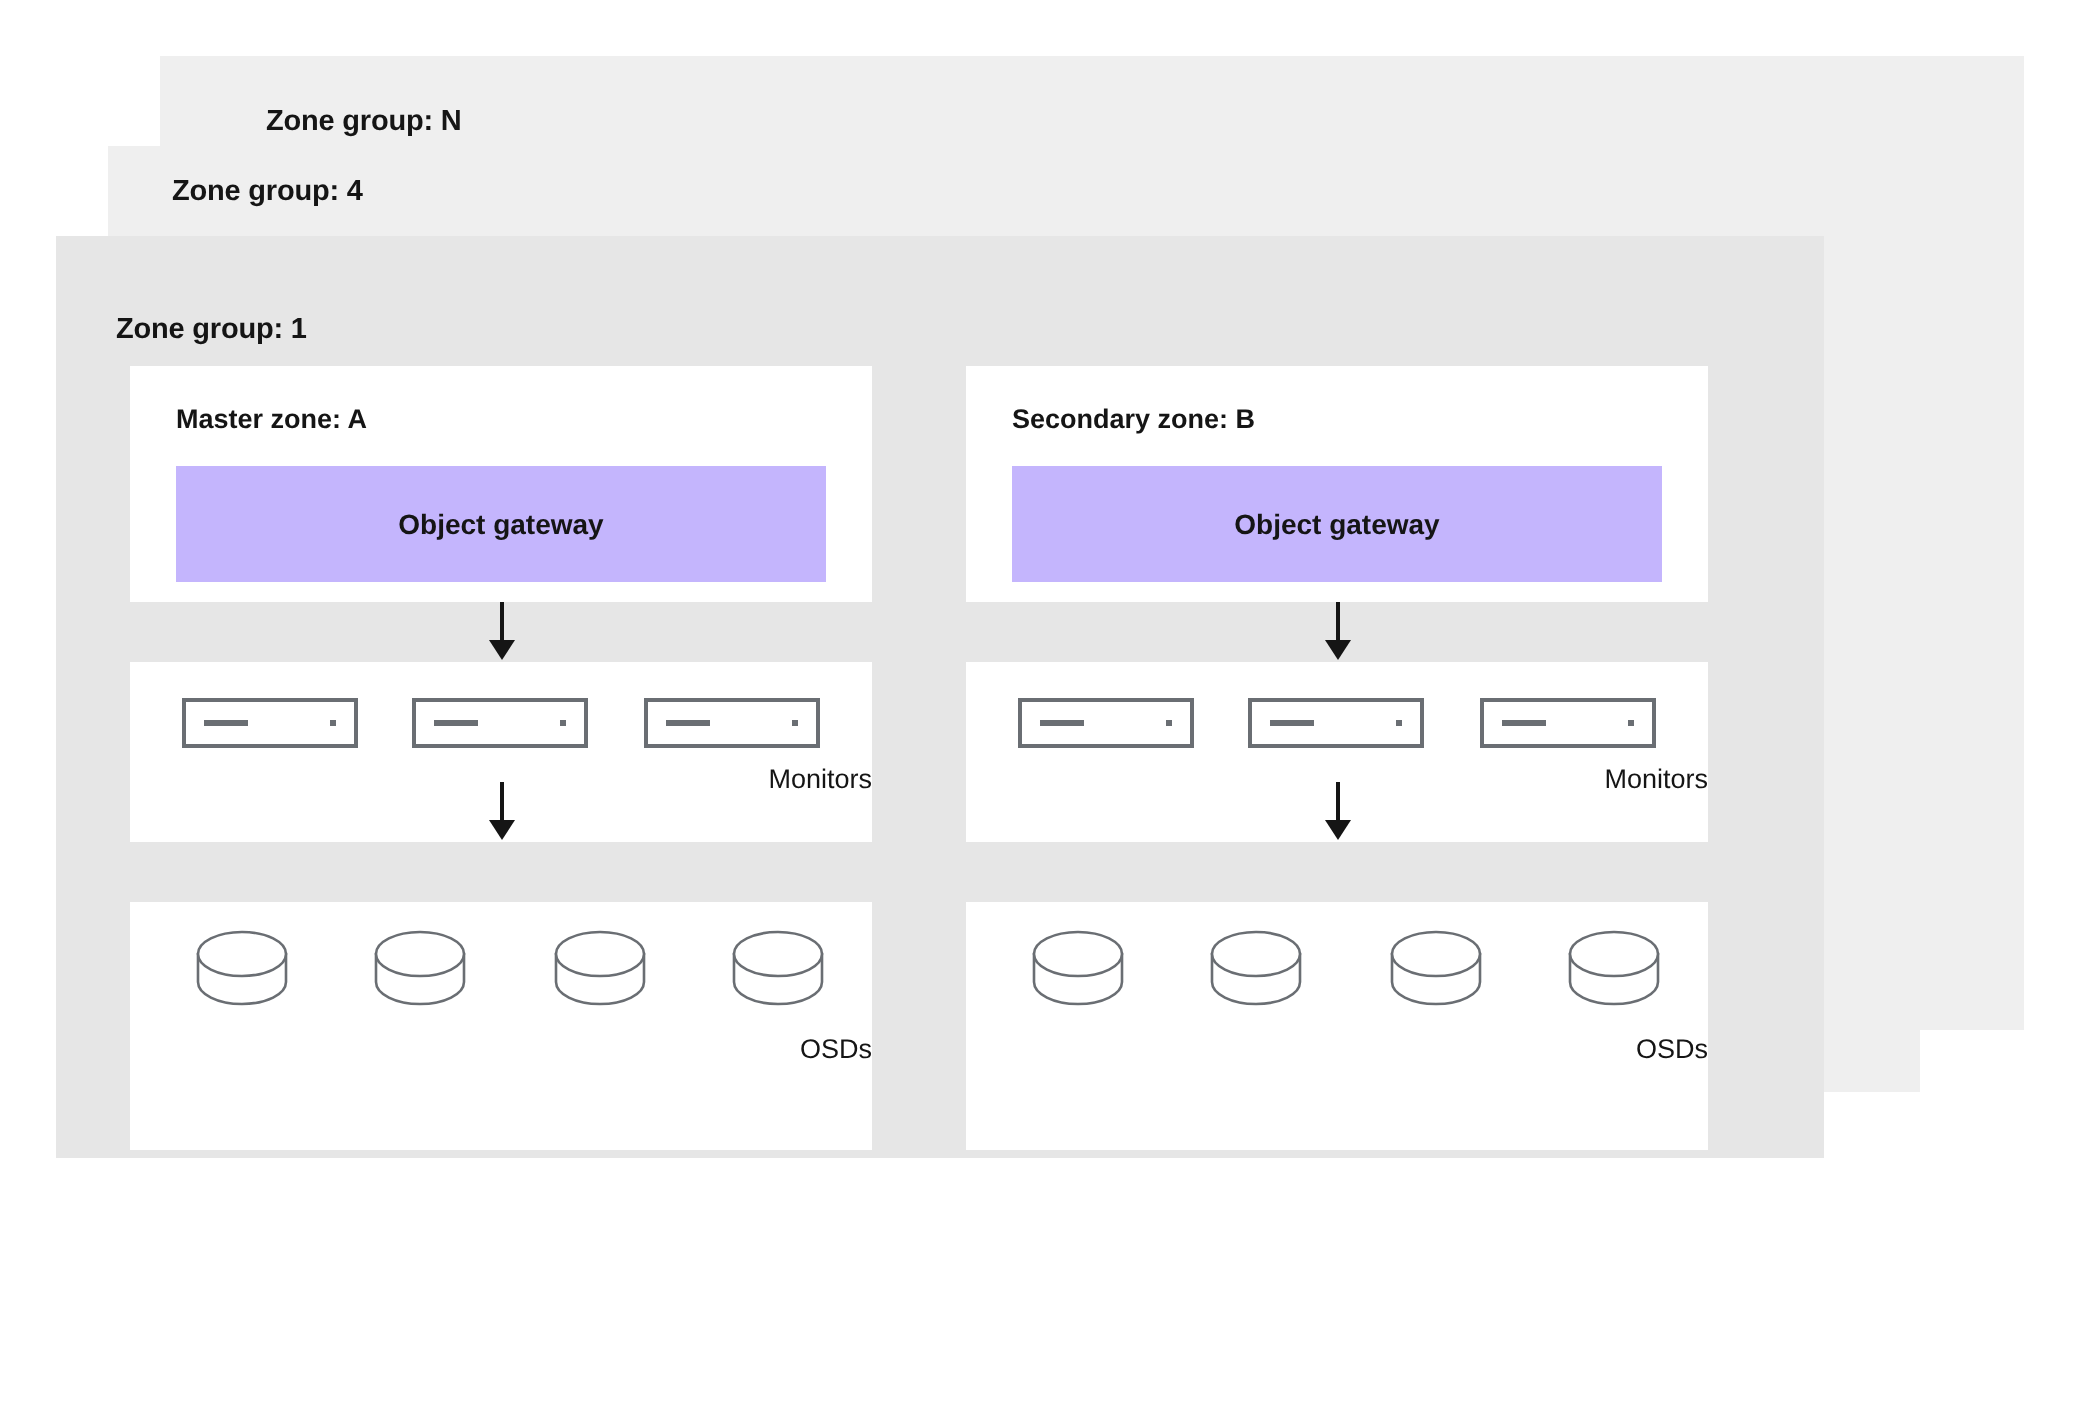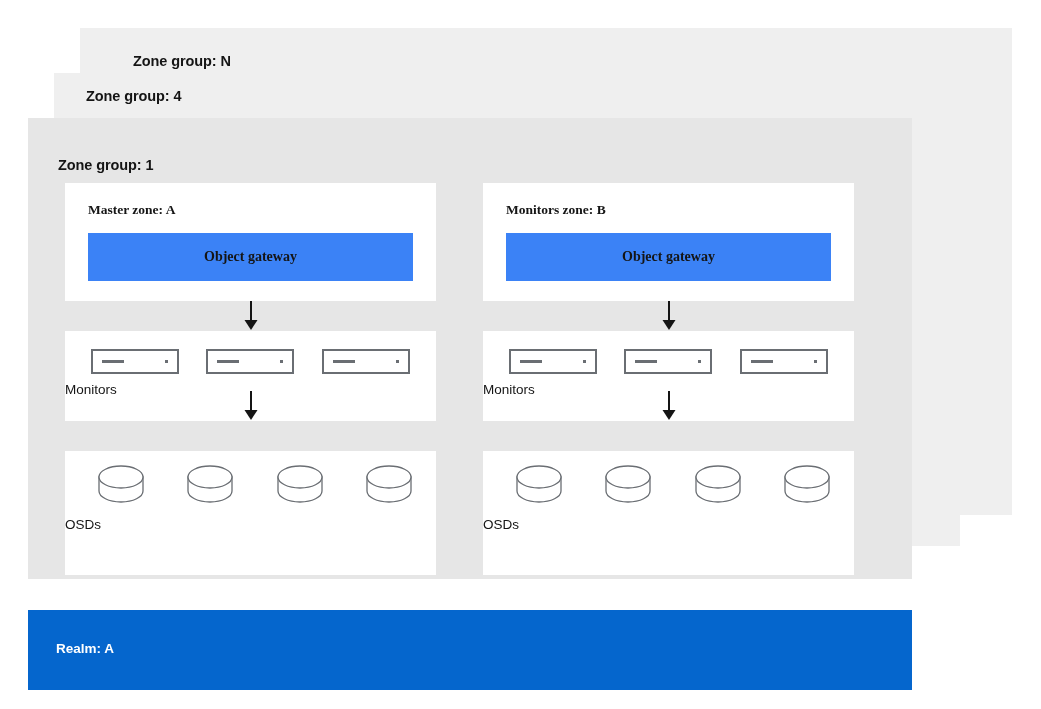--- a/index.html
+++ b/index.html
@@ -68,41 +68,41 @@
     width: 371px;
   }
   .zone-col-left  { left: 65px; }
   .zone-col-right { left: 483px; }
 
   .card {
     box-sizing: border-box;
     background: #ffffff;
     position: relative;
   }
-  .card-gateway  { height: 118px; font-family: Liberation Serif, serif; }
+  .card-gateway  { height: 118px; }
   .card-monitors { height: 90px; }
   .card-osds     { height: 124px; }
 
   .zone-label {
     position: absolute;
     left: 23px;
     top: 19px;
     font-weight: bold;
     font-size: 13.5px;
     color: #151515;
     white-space: nowrap;
   }
 
   .gateway-box {
     position: absolute;
     left: 23px;
     top: 50px;
     right: 23px;
-    height: 48px;
-    background: #3b82f6;
+    height: 58px;
+    background: #c4b5fd;
     display: flex;
     align-items: center;
     justify-content: center;
   }
   .gateway-box span {
     font-weight: bold;
     font-size: 14px;
     color: #151515;
   }
 
@@ -163,21 +163,21 @@
     top: 14px;
     display: flex;
     justify-content: space-between;
   }
 
   
   .group-caption {
     position: absolute;
     left: 0;
     right: 0;
-    text-align: left;
+    text-align: right;
     font-size: 13.5px;
     color: #151515;
   }
   .cap-mon { top: 51px; }
   .cap-osd { top: 66px; }
 
   .spacer-30 { height: 30px; }
 
   
   .realm-bar {
@@ -277,21 +277,21 @@
           <ellipse cx="26" cy="12" rx="22" ry="11" fill="#ffffff" stroke="#6a6e73" stroke-width="1.3"></ellipse>
         </svg>
       </div>
       <div class="group-caption cap-osd">OSDs</div>
     </div>
   </div>
 
   <div class="zone-col zone-col-right">
 
     <div class="card card-gateway">
-      <div class="zone-label">Monitors zone: B</div>
+      <div class="zone-label">Secondary zone: B</div>
       <div class="gateway-box">
         <span>Object gateway</span>
       </div>
     </div>
 
     <div class="connector conn-1">
       <svg width="30" height="30" viewBox="0 0 30 30">
         <line x1="15" y1="0" x2="15" y2="20" stroke="#151515" stroke-width="2"></line>
         <polygon points="8.5,19 21.5,19 15,29" fill="#151515"></polygon>
       </svg>
@@ -342,17 +342,14 @@
         </svg>
         <svg width="52" height="40" viewBox="0 0 52 40">
           <path d="M4 12 L4 26 A22 11 0 0 0 48 26 L48 12 Z" fill="#ffffff" stroke="#6a6e73" stroke-width="1.3"></path>
           <ellipse cx="26" cy="12" rx="22" ry="11" fill="#ffffff" stroke="#6a6e73" stroke-width="1.3"></ellipse>
         </svg>
       </div>
       <div class="group-caption cap-osd">OSDs</div>
     </div>
   </div>
 
-  <div class="realm-bar">
-    <div class="realm-label">Realm: A</div>
-  </div>
 
 </div>
 
 </body></html>

